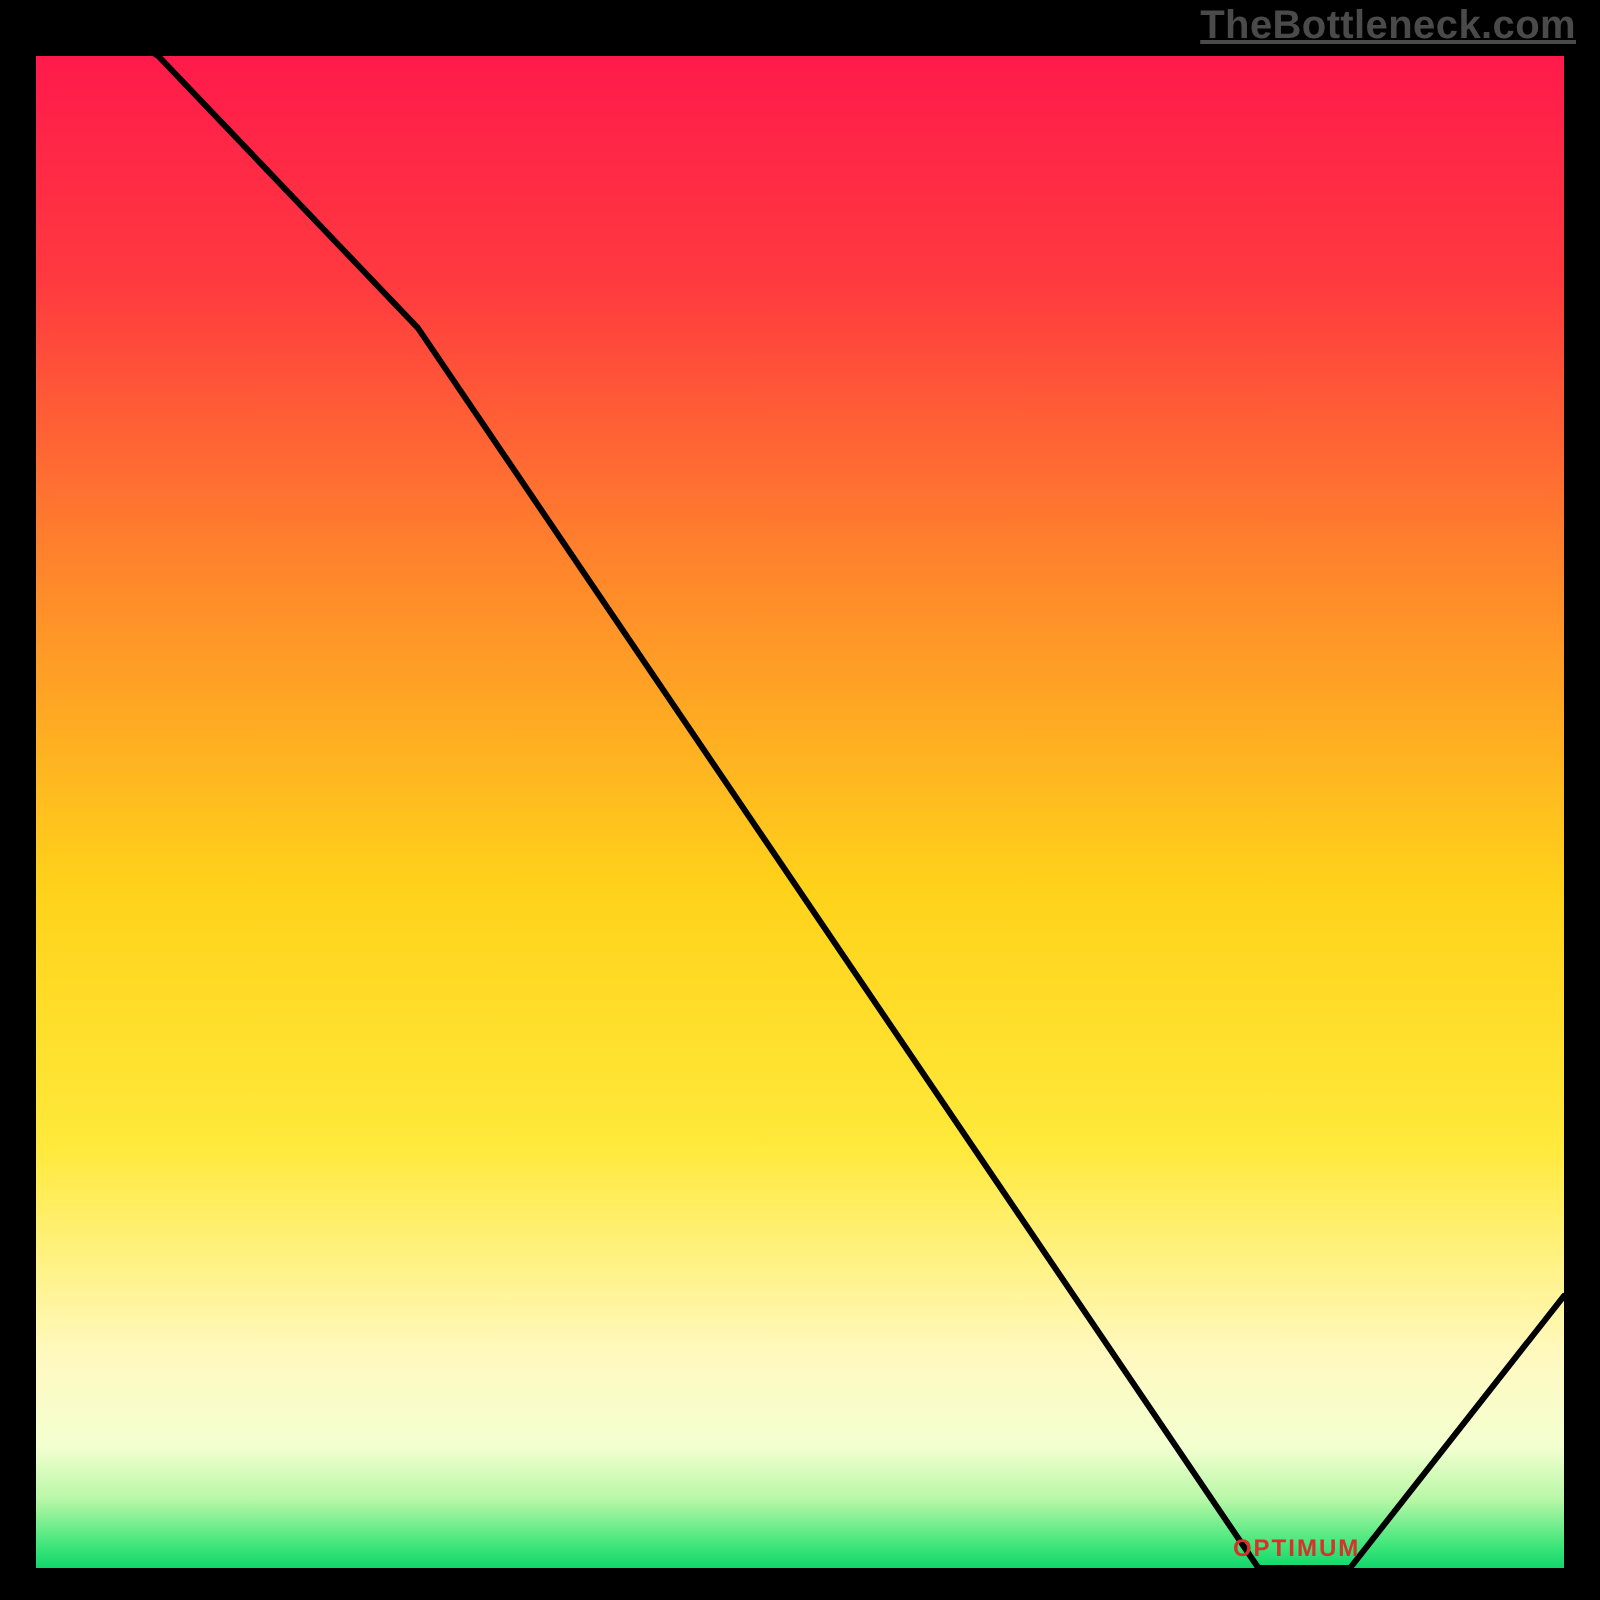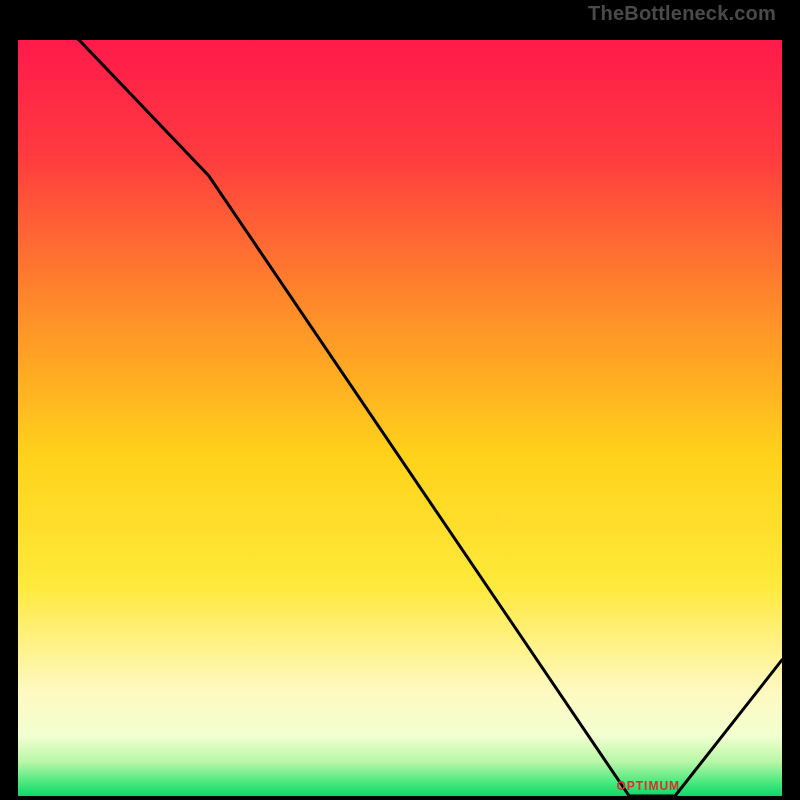--- a/index.html
+++ b/index.html
@@ -1,30 +1,31 @@
 <!DOCTYPE html>
 <html><head>
 <meta charset="utf-8">
 <style>
   * { margin: 0; padding: 0; box-sizing: border-box; }
   html, body { width: 800px; height: 800px; background: #000; font-family: Arial, sans-serif; overflow: hidden; }
   .stage { position: relative; width: 800px; height: 800px; }
   .attribution {
     position: absolute;
     top: 2px;
-    right: 24px;
+    right: 12px;
     color: #4a4a4a;
     font-size: 20px;
     font-weight: 600;
     letter-spacing: 0.2px;
+    text-decoration: underline;
   }
   .plot-frame {
     position: absolute;
     left: 18px;
-    top: 40px;
+    top: 28px;
     width: 764px;
     height: 756px;
     background: #000;
   }
   .plot-inner {
     position: absolute;
     left: 0; top: 0; right: 0; bottom: 0;
     overflow: hidden;
   }
   svg { display: block; }

